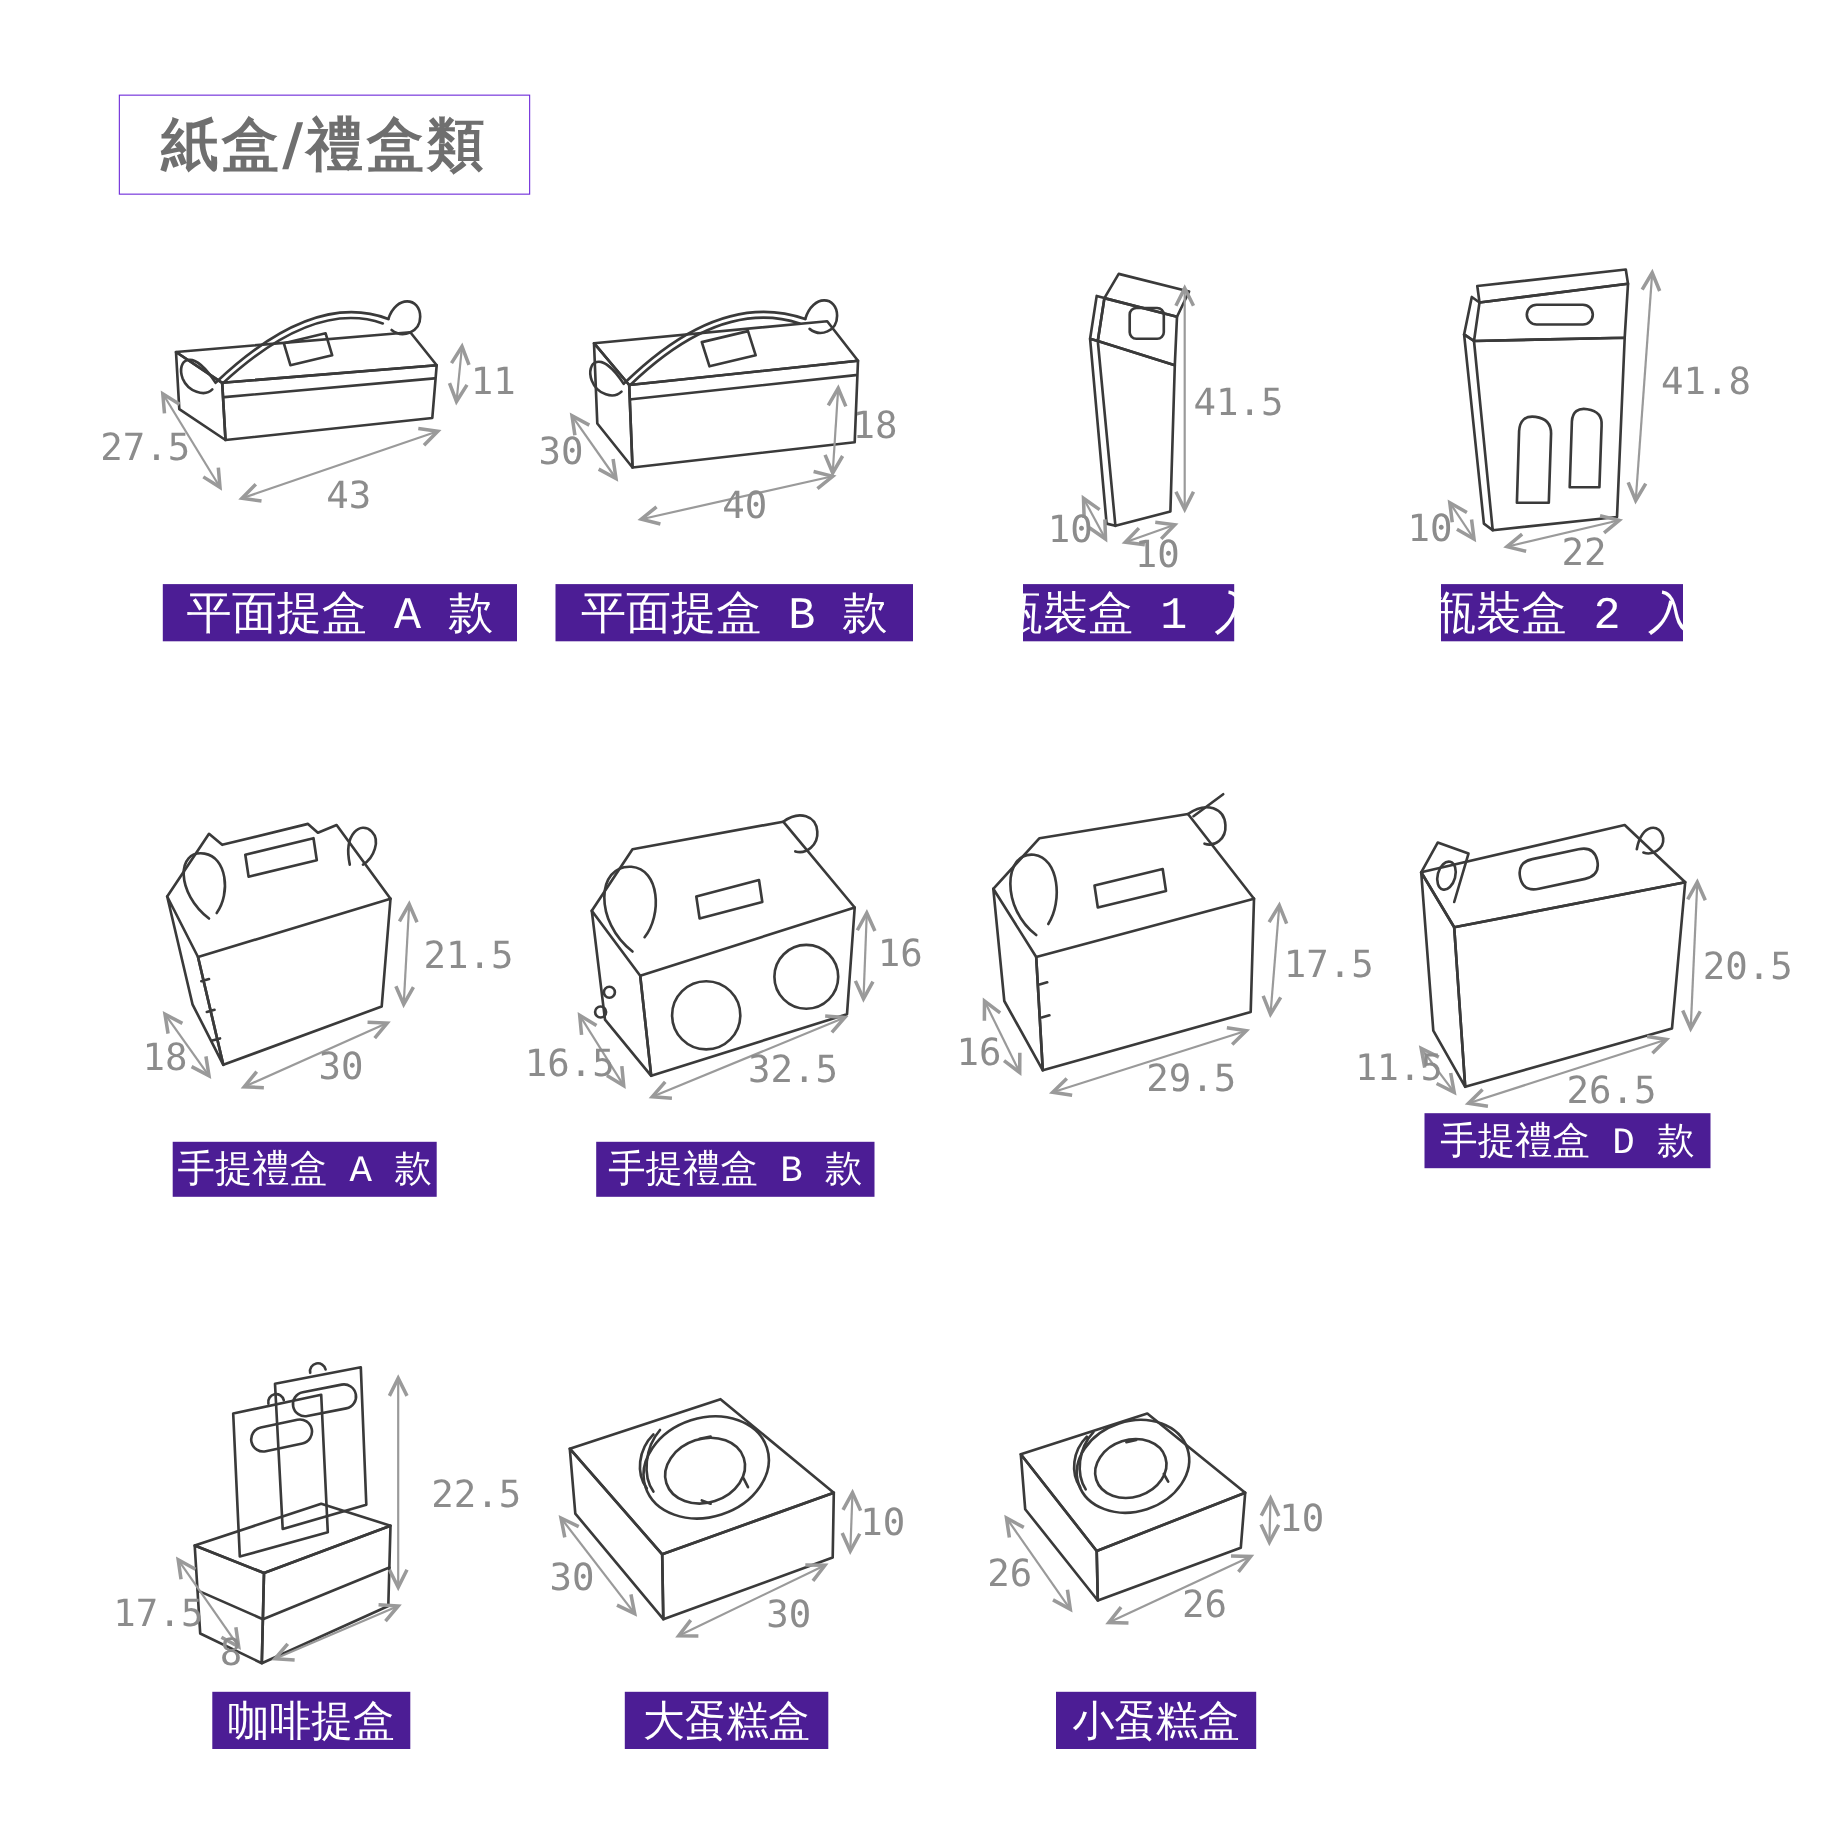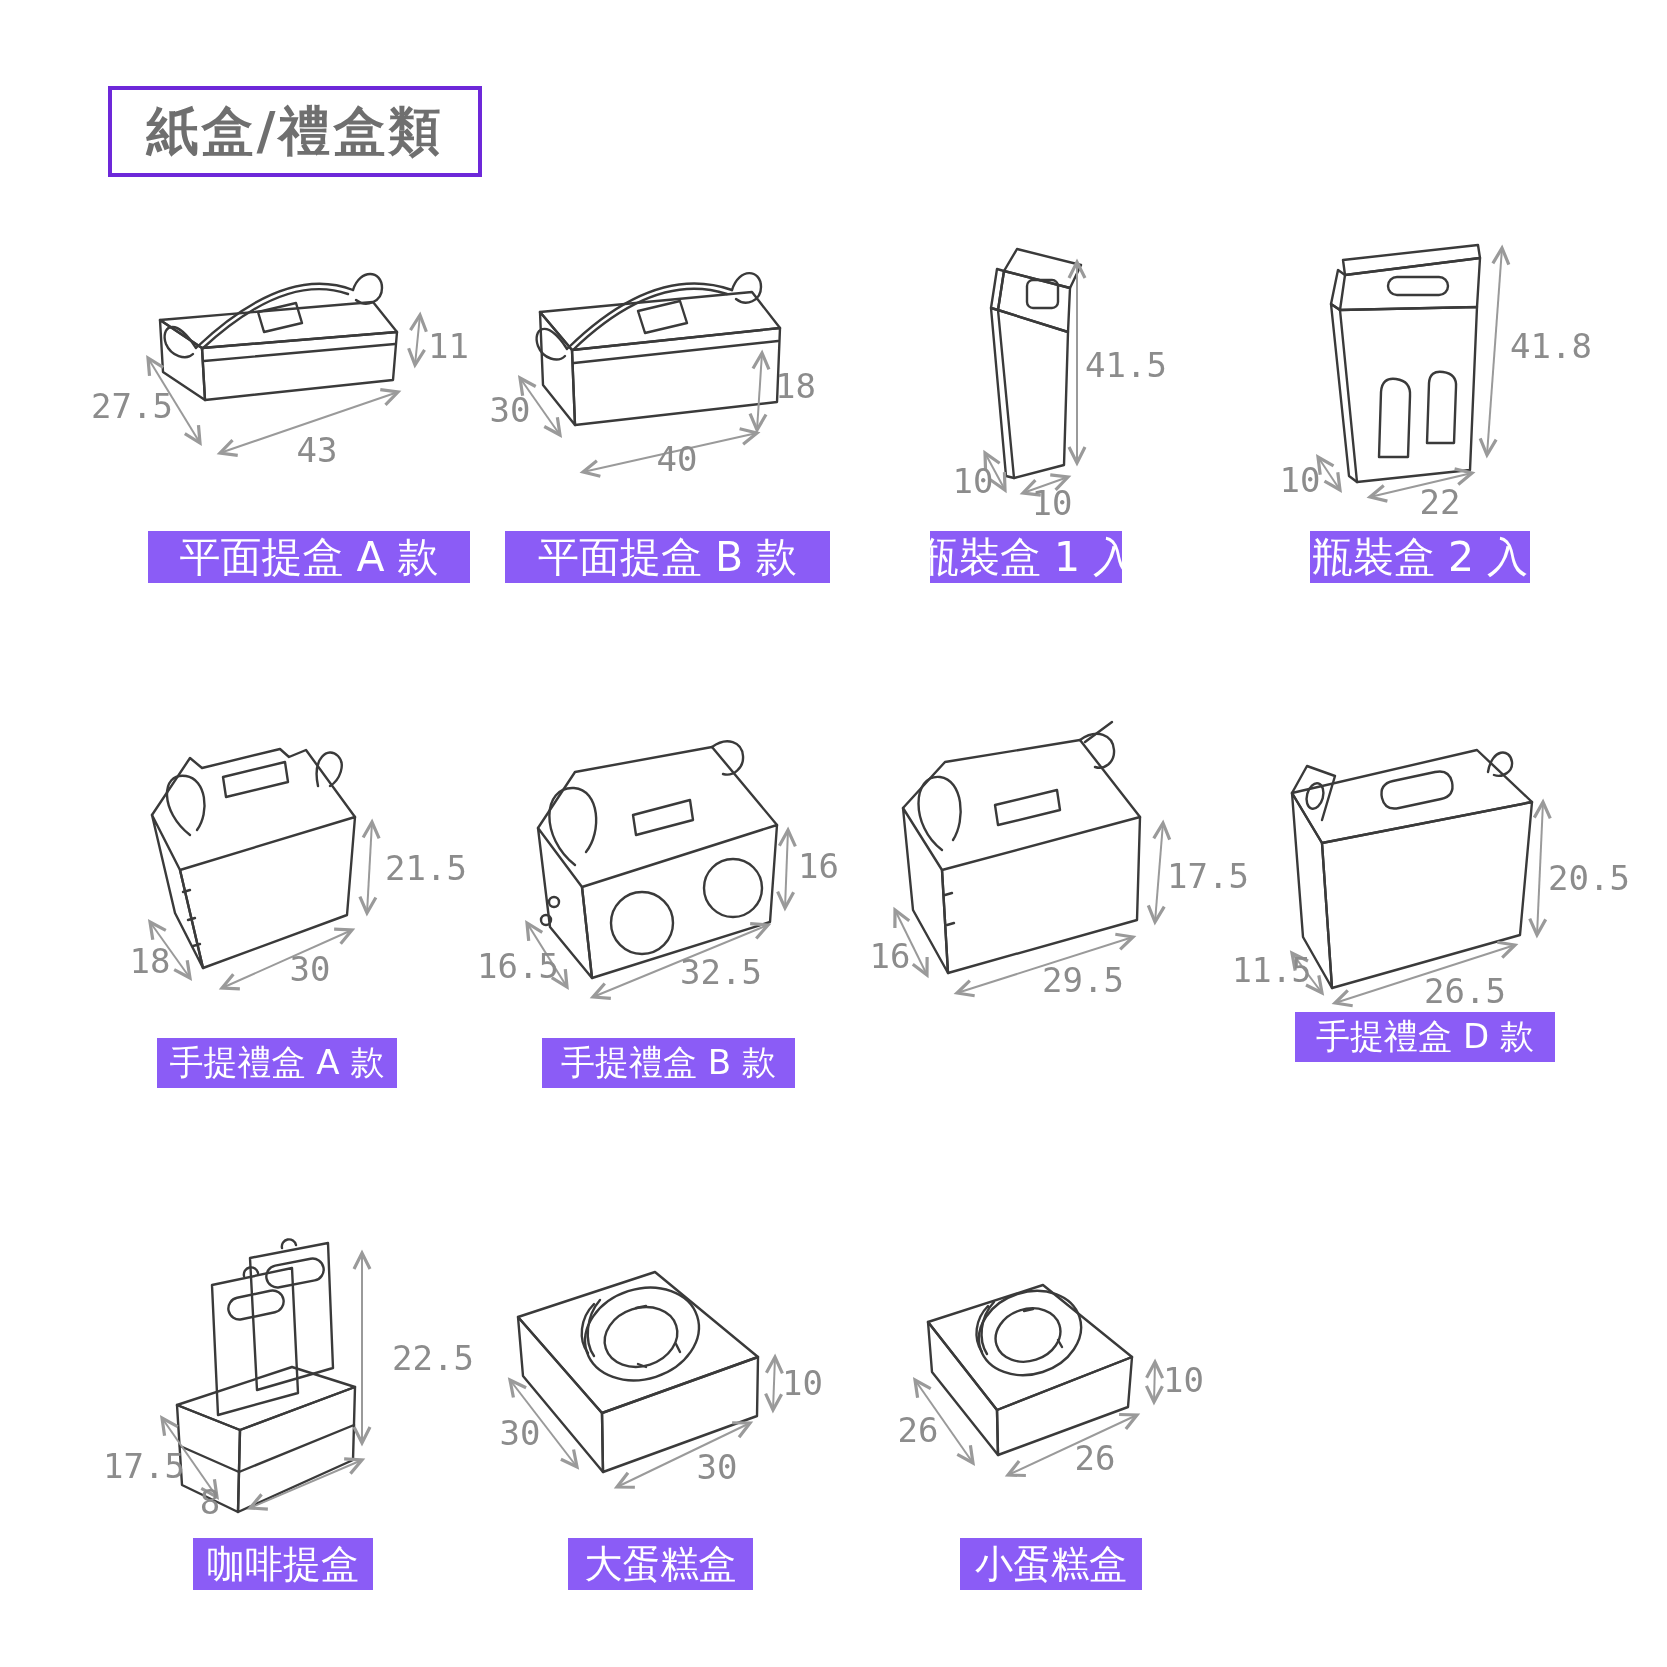--- a/index.html
+++ b/index.html
@@ -1,28 +1,28 @@
 <!DOCTYPE html>
 <html><head>
 <meta charset="utf-8">
 <style>
   html,body{margin:0;padding:0;background:#fff;}
   .page{position:relative;width:1667px;height:1667px;background:#ffffff;overflow:hidden;
         font-family:"DejaVu Sans",sans-serif;}
   .title-box{position:absolute;left:108px;top:86px;width:374px;height:91px;
-        border:4px solid #6d28d9;box-sizing:border-box;display:flex;align-items:center;justify-content:center;}
+        border:1px solid #6d28d9;box-sizing:border-box;display:flex;align-items:center;justify-content:center;}
   .title-box span{font-size:52px;font-weight:bold;color:#6f6f6f;letter-spacing:3px;}
   .cell{position:absolute;}
   .cell svg{display:block;overflow:visible;}
   .box{stroke:#3a3a3a;stroke-width:2.4;fill:none;stroke-linejoin:round;stroke-linecap:round;}
   .dim{stroke:#9a9a9a;stroke-width:2;fill:none;}
   .dimtext{fill:#8c8c8c;font-family:"DejaVu Sans Mono",monospace;font-size:34px;}
   .mid{text-anchor:middle;}
-  .plabel{position:absolute;background:#8b5cf6;color:#ffffff;display:flex;align-items:center;
-        justify-content:center;white-space:nowrap;}
+  .plabel{position:absolute;background:#4c1d95;color:#ffffff;display:flex;align-items:center;
+        justify-content:center;white-space:nowrap;font-family:Liberation Mono, monospace;}
   .r1{font-size:41px;}
   .r2{font-size:34px;}
   .r3{font-size:38px;}
 </style>
 </head>
 <body>
 
 <div class="page">
 
   <div class="title-box">

